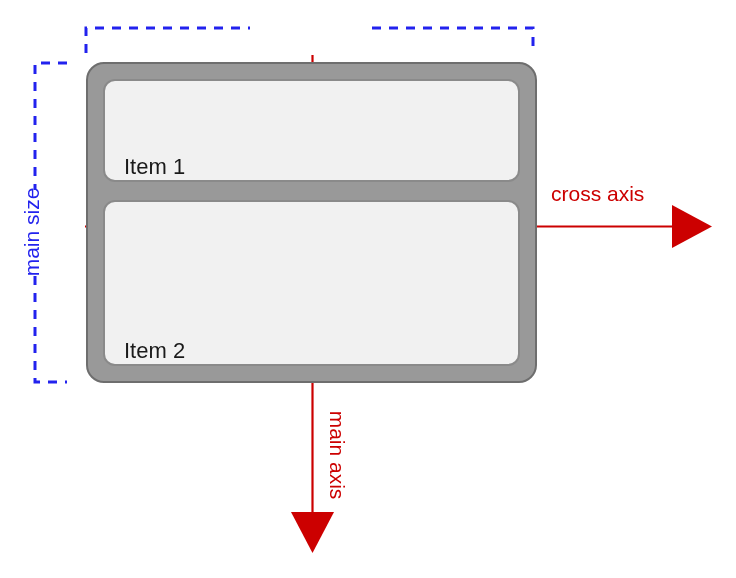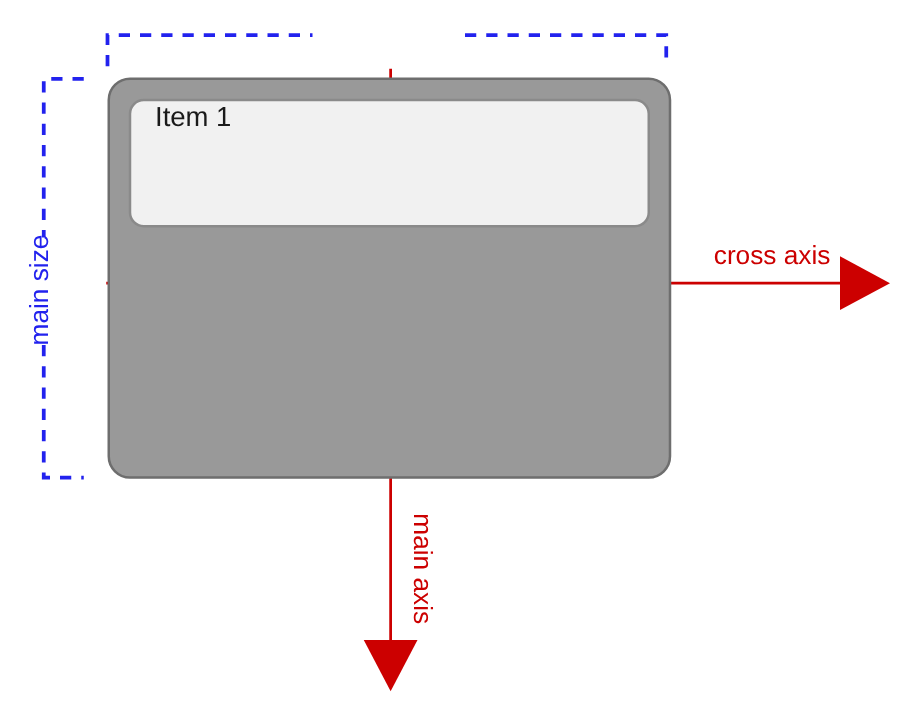--- a/index.html
+++ b/index.html
@@ -41,21 +41,21 @@
     display: flex;
     flex-direction: column;
     justify-content: space-between;
   }
   .flex-item {
     box-sizing: border-box;
     background: #f1f1f1;
     border: 2px solid #8a8a8a;
     border-radius: 12px;
     display: flex;
-    align-items: flex-start;
+    align-items: flex-end;
     padding-left: 19px;
     color: #1a1a1a;
     font-size: 22px;
     font-family: "Liberation Sans", sans-serif;
   }
   .item-1 { height: 103px; }
   .item-2 { height: 166px; }
 
   
   .label {
@@ -76,22 +76,21 @@
     top: 9px;
   }
   #main-size-label {
     left: 32px;
     top: 232px;
     transform: translate(-50%, -50%) rotate(-90deg);
     transform-origin: center center;
   }
   #cross-axis-label {
     left: 551px;
-    top: 193px;
-    margin-left: 20px;
+    top: 182px;
   }
   #main-axis-label {
     left: 337px;
     top: 455px;
     transform: translate(-50%, -50%) rotate(90deg);
     transform-origin: center center;
   }
 </style>
 </head>
 <body>
@@ -118,20 +117,23 @@
     <g>
       <line x1="312.5" y1="55" x2="312.5" y2="516" stroke="#cc0000" stroke-width="2.2"></line>
       <polygon points="291,512 334,512 312.5,553" fill="#cc0000"></polygon>
     </g>
   </svg>
 
   <div class="flex-container">
     <div class="flex-item item-1">
       <span>Item 1</span>
     </div>
+    <div class="flex-item item-2">
+      <span>Item 2</span>
+    </div>
   </div>
 
 
   <div id="main-size-label" class="label label-blue">main size</div>
 
   <div id="cross-axis-label" class="label label-red">cross axis</div>
 
   <div id="main-axis-label" class="label label-red">main axis</div>
 
 </div>

